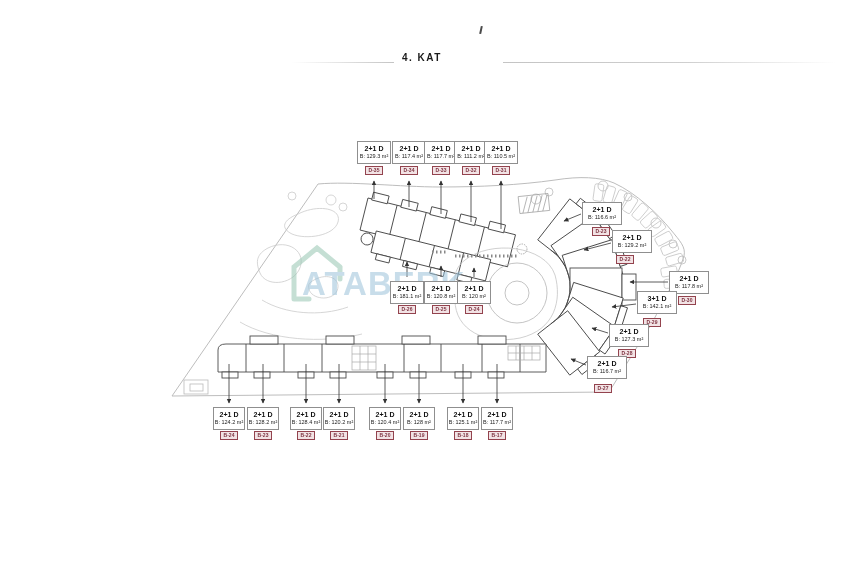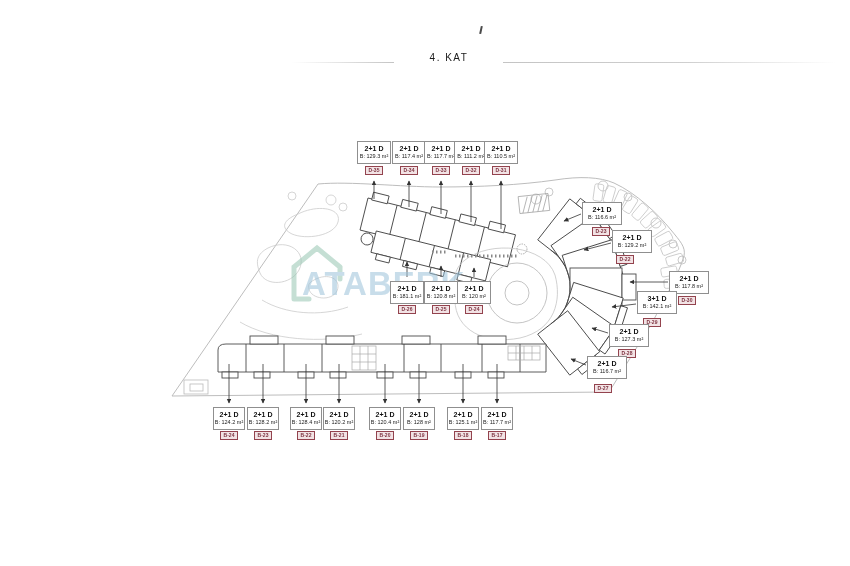--- a/index.html
+++ b/index.html
@@ -1,21 +1,21 @@
 <!DOCTYPE html>
 <html><head>
 <meta charset="utf-8">
 <style>
   html,body{margin:0;padding:0;background:#ffffff;}
   .stage{position:relative;width:850px;height:566px;background:#fff;overflow:hidden;
          font-family:"Liberation Sans",sans-serif;}
   .plan-svg{position:absolute;left:0;top:0;z-index:1;}
   .watermark{position:absolute;left:290px;top:243px;z-index:2;opacity:.55;pointer-events:none;}
-  .page-title{position:absolute;left:402px;top:52px;width:94px;text-align:center;
-              font-size:10px;font-weight:normal;letter-spacing:1.5px;color:#1a1a1a;z-index:4;}
+  .page-title{position:absolute;left:402px;top:52px;width:94px;text-align:left;
+              font-size:10px;font-weight:bold;letter-spacing:1.5px;color:#1a1a1a;z-index:4;}
   .rule-left{position:absolute;left:292px;top:62px;width:102px;height:1px;
              background:linear-gradient(to left,#c4c4c4,rgba(255,255,255,0));z-index:1;}
   .rule-right{position:absolute;left:503px;top:62px;width:333px;height:1px;
               background:linear-gradient(to right,#c4c4c4 0%,#cfcfcf 55%,rgba(255,255,255,0) 100%);z-index:1;}
   .north-tick{position:absolute;left:480px;top:26px;width:2px;height:8px;background:#4a4a4a;
               transform:rotate(12deg);z-index:4;}
   .labels-layer{position:absolute;left:0;top:0;width:850px;height:566px;z-index:5;}
   .ulabel-box{position:absolute;background:#fff;border:1px solid #8f8f8f;box-sizing:border-box;
               text-align:center;padding-top:2px;cursor:pointer;}
   .utype{font-size:7px;font-weight:bold;color:#111;line-height:9px;}

